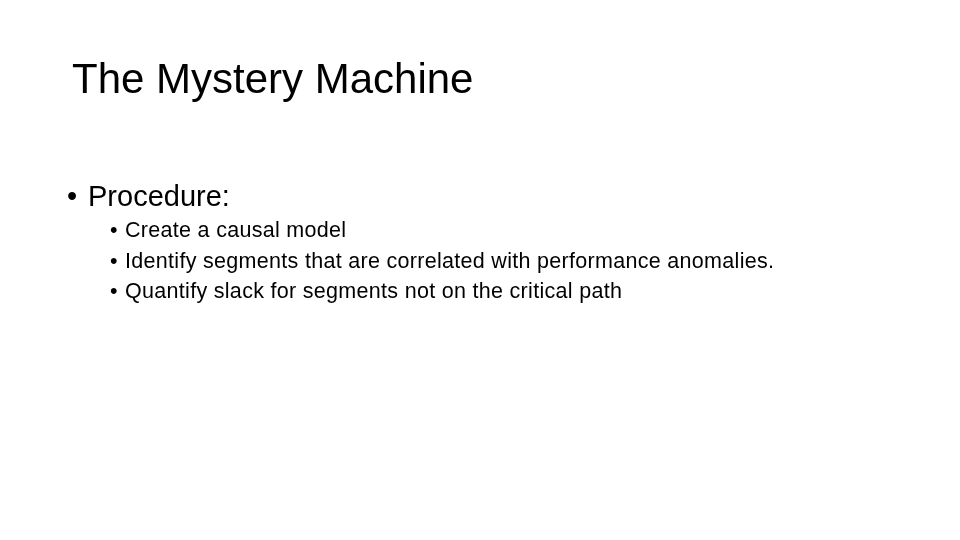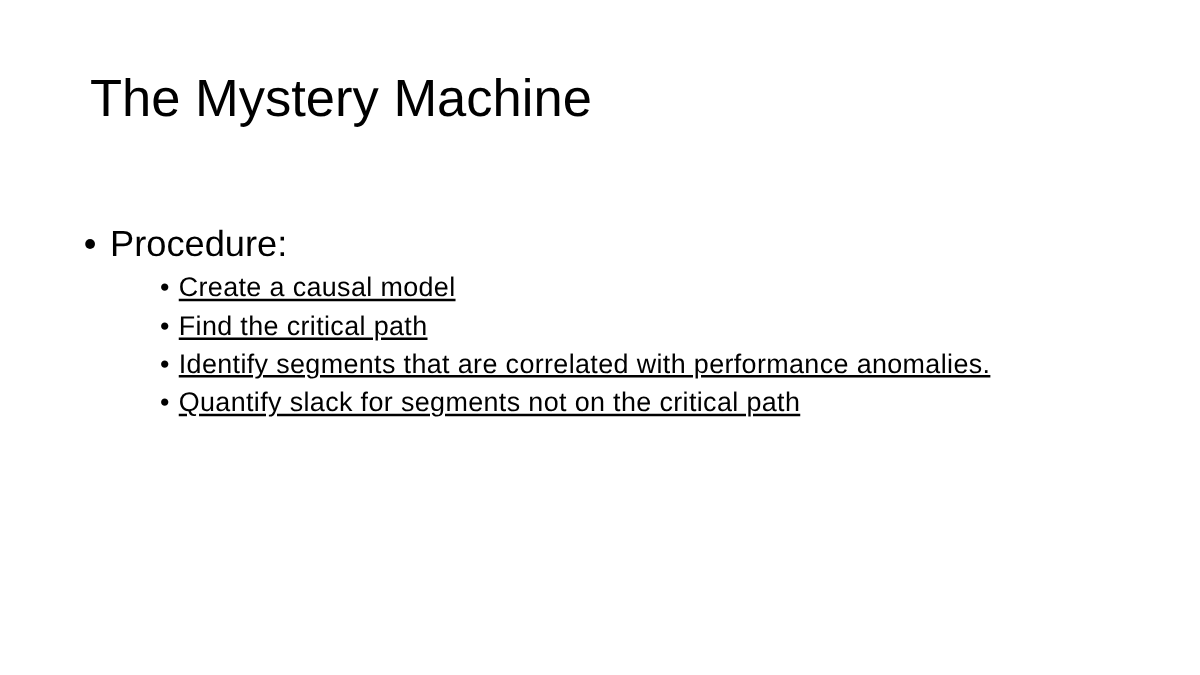--- a/index.html
+++ b/index.html
@@ -37,23 +37,22 @@
     white-space: nowrap;
     color: #000000;
   }
   .bullet-line .marker {
     display: inline-block;
     width: 21px;
     vertical-align: baseline;
   }
   .sub-list {
     position: absolute;
-    left: 128px;
+    left: 110px;
     top: 215px;
-    text-decoration: underline;
   }
   .sub-line {
     height: 30.7px;
     line-height: 30.7px;
     font-size: 21.5px;
     letter-spacing: 0.3px;
     font-weight: 400;
     white-space: nowrap;
     color: #000000;
   }
@@ -72,23 +71,20 @@
 
   <div class="bullet-line">
     <span class="marker">•</span><span>Procedure:</span>
   </div>
 
   <div class="sub-list">
     <div class="sub-line">
       <span class="marker">•</span><span>Create a causal model</span>
     </div>
     <div class="sub-line">
-      <span class="marker">•</span><span>Find the critical path</span>
-    </div>
-    <div class="sub-line">
       <span class="marker">•</span><span>Identify segments that are correlated with performance anomalies.</span>
     </div>
     <div class="sub-line">
       <span class="marker">•</span><span>Quantify slack for segments not on the critical path</span>
     </div>
   </div>
 
 </div>
 
 </body></html>

